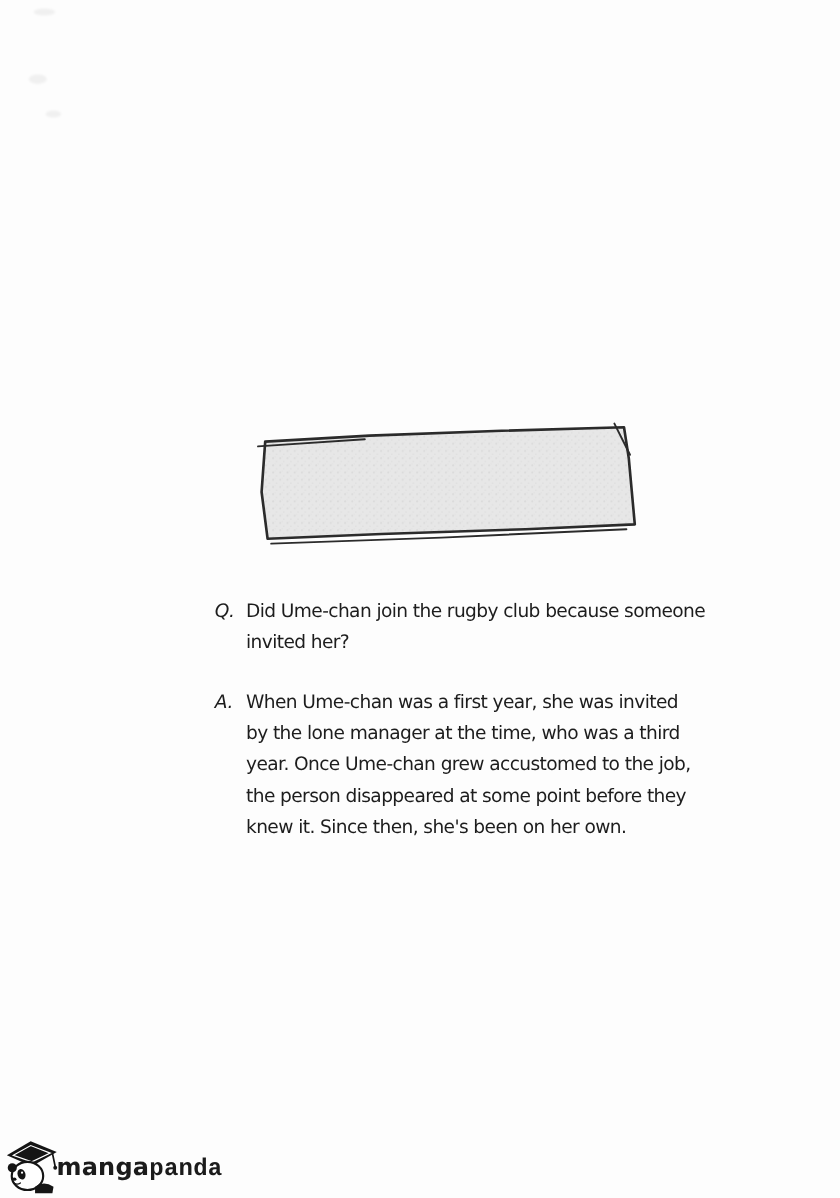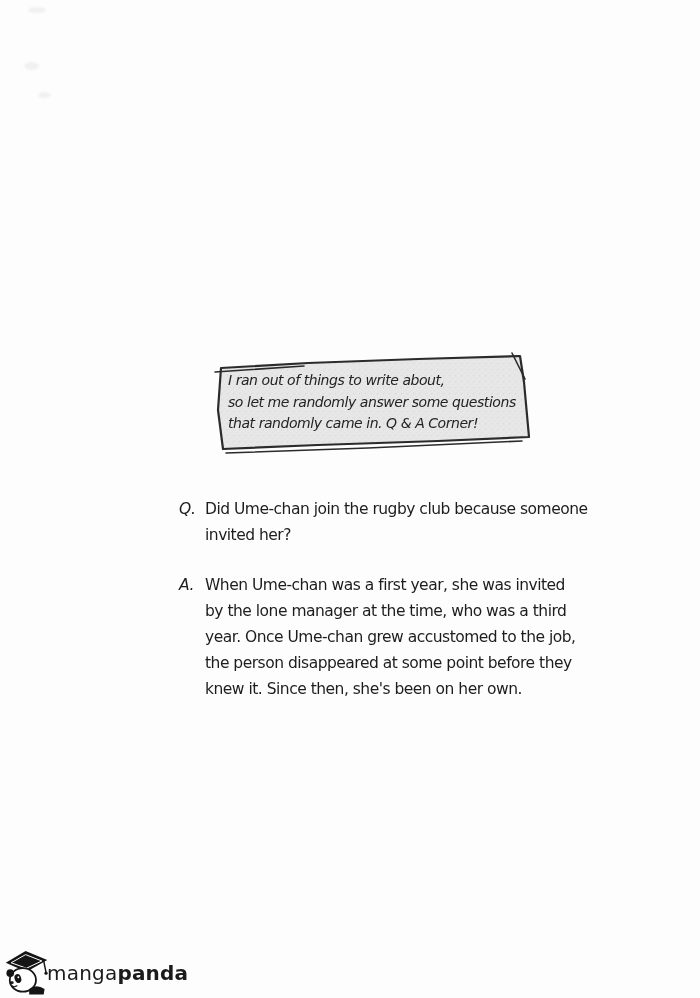--- a/index.html
+++ b/index.html
@@ -94,22 +94,22 @@
     flex: 0 0 47px;
   }
   .logo-text {
     font-size: 20px;
     letter-spacing: 0.2px;
     color: #1b1b1b;
     margin-left: -3px;
     margin-top: 6px;
     white-space: nowrap;
   }
-  .logo-text .light { font-weight: 400; }
-  .logo-text .bold  { font-weight: 700; }
+  .logo-text .light { font-weight: 700; }
+  .logo-text .bold  { font-weight: 700; font-family: Liberation Mono, monospace; }
 </style>
 </head>
 <body>
 
 <div class="speck speck1"></div>
 <div class="speck speck2"></div>
 <div class="speck speck3"></div>
 
 <div class="note-box">
   <svg width="330" height="106" viewBox="0 0 330 106">
@@ -119,23 +119,20 @@
         <circle cx="1.6" cy="1.8" r="0.8" fill="#dadada"></circle>
         <circle cx="4.4" cy="4.6" r="0.7" fill="#dfdfdf"></circle>
         <circle cx="3.2" cy="0.6" r="0.5" fill="#e0e0e0"></circle>
       </pattern>
     </defs>
     <path d="M 13,18 L 100,13 L 210,9 L 312,6 L 316,32 L 321,87 L 230,91 L 110,95 L 15,99 L 10,60 Z" fill="url(#stipple)" stroke="#2b2b2b" stroke-width="2.2" stroke-linejoin="round" stroke-linecap="round"></path>
     <path d="M 7,22 L 96,16" fill="none" stroke="#2b2b2b" stroke-width="1.6" stroke-linecap="round"></path>
     <path d="M 304,3 L 317,29" fill="none" stroke="#2b2b2b" stroke-width="1.6" stroke-linecap="round"></path>
     <path d="M 18,103 L 160,98 L 314,91" fill="none" stroke="#2b2b2b" stroke-width="1.6" stroke-linecap="round"></path>
   </svg>
-  <div class="note-text">I ran out of things to write about,
-so let me randomly answer some questions
-that randomly came in. Q &amp; A Corner!</div>
 </div>
 
 <div class="qa-row q-row">
   <div class="qa-label">Q.</div>
   <div class="qa-text">Did Ume-chan join the rugby club because someone
 invited her?</div>
 </div>
 
 <div class="qa-row a-row">
   <div class="qa-label">A.</div>

